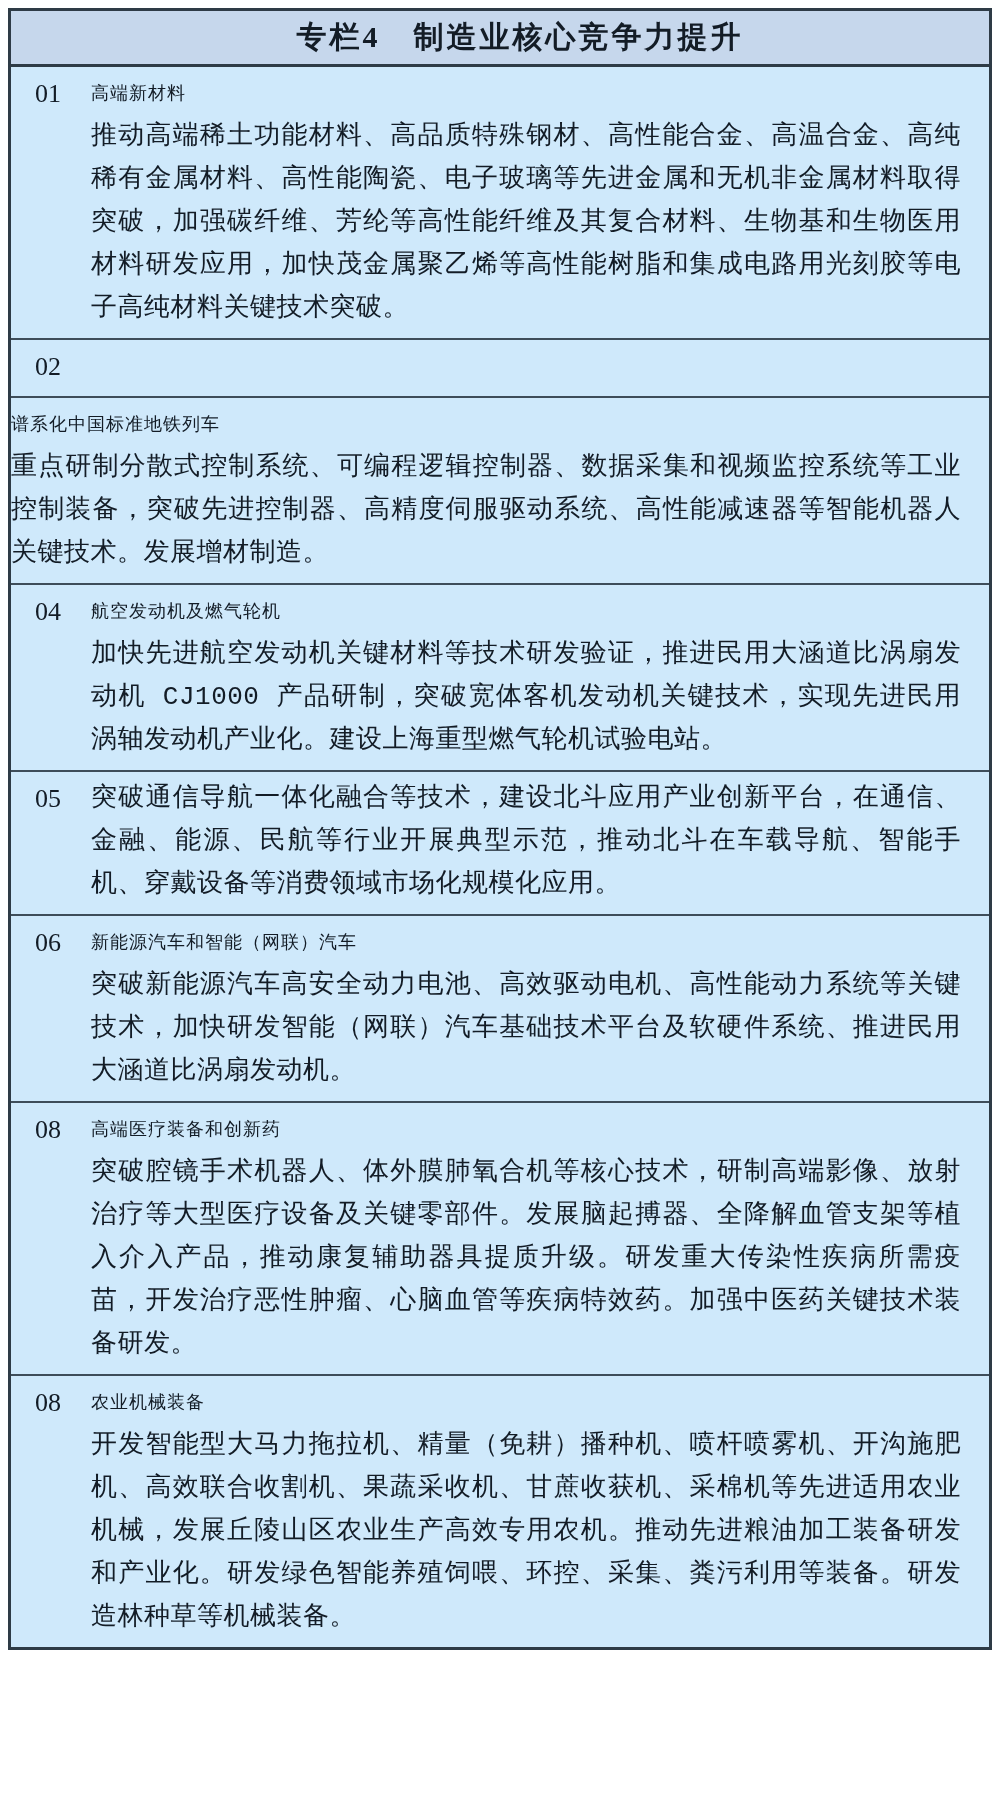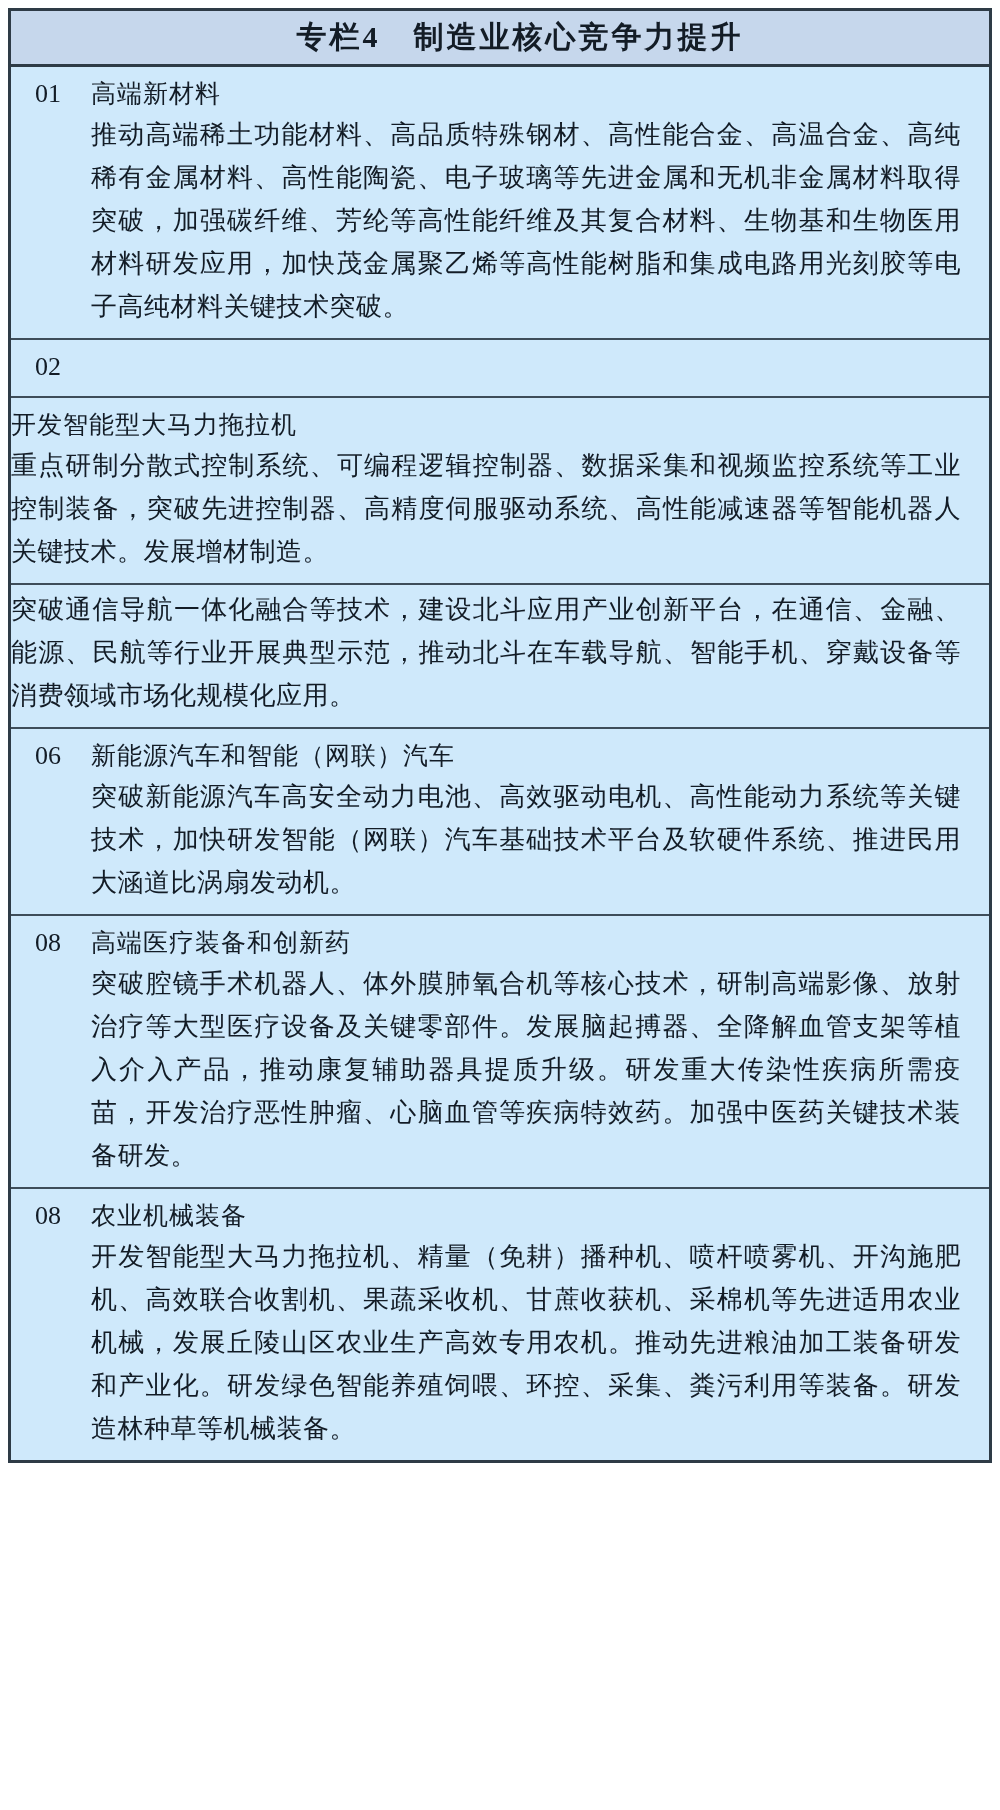--- a/index.html
+++ b/index.html
@@ -56,21 +56,21 @@
     margin-left: 24px;
     font-size: 26px;
     line-height: 43px;
     text-align: left;
   }
   .section-content {
     flex: 1;
     margin-right: 28px;
   }
   .section-title {
-    font-size: 25px;
+    font-size: 18px;
     line-height: 43px;
     letter-spacing: 1px;
     font-family: Liberation Serif, serif;
   }
   .section-body {
     font-size: 26px;
     line-height: 43px;
     letter-spacing: 0.5px;
     text-align: justify;
     text-justify: inter-character;
@@ -93,27 +93,35 @@
       <div class="section-body">推动高端稀土功能材料、高品质特殊钢材、高性能合金、高温合金、高纯稀有金属材料、高性能陶瓷、电子玻璃等先进金属和无机非金属材料取得突破，加强碳纤维、芳纶等高性能纤维及其复合材料、生物基和生物医用材料研发应用，加快茂金属聚乙烯等高性能树脂和集成电路用光刻胶等电子高纯材料关键技术突破。</div>
     </div>
   </div>
 
   <div class="section">
     <div class="section-num">02</div>
   </div>
 
   <div class="section">
     <div class="section-content">
-      <div class="section-title">开发智能型大马力拖拉机</div>
+      <div class="section-title">谱系化中国标准地铁列车</div>
       <div class="section-body">重点研制分散式控制系统、可编程逻辑控制器、数据采集和视频监控系统等工业控制装备，突破先进控制器、高精度伺服驱动系统、高性能减速器等智能机器人关键技术。发展增材制造。</div>
     </div>
   </div>
 
+  <div class="section">
+    <div class="section-num">04</div>
+    <div class="section-content">
+      <div class="section-title">航空发动机及燃气轮机</div>
+      <div class="section-body">加快先进航空发动机关键材料等技术研发验证，推进民用大涵道比涡扇发动机 CJ1000 产品研制，突破宽体客机发动机关键技术，实现先进民用涡轴发动机产业化。建设上海重型燃气轮机试验电站。</div>
+    </div>
+  </div>
 
   <div class="section">
+    <div class="section-num">05</div>
     <div class="section-content">
       <div class="section-body">突破通信导航一体化融合等技术，建设北斗应用产业创新平台，在通信、金融、能源、民航等行业开展典型示范，推动北斗在车载导航、智能手机、穿戴设备等消费领域市场化规模化应用。</div>
     </div>
   </div>
 
   <div class="section">
     <div class="section-num">06</div>
     <div class="section-content">
       <div class="section-title">新能源汽车和智能（网联）汽车</div>
       <div class="section-body">突破新能源汽车高安全动力电池、高效驱动电机、高性能动力系统等关键技术，加快研发智能（网联）汽车基础技术平台及软硬件系统、推进民用大涵道比涡扇发动机。</div>

